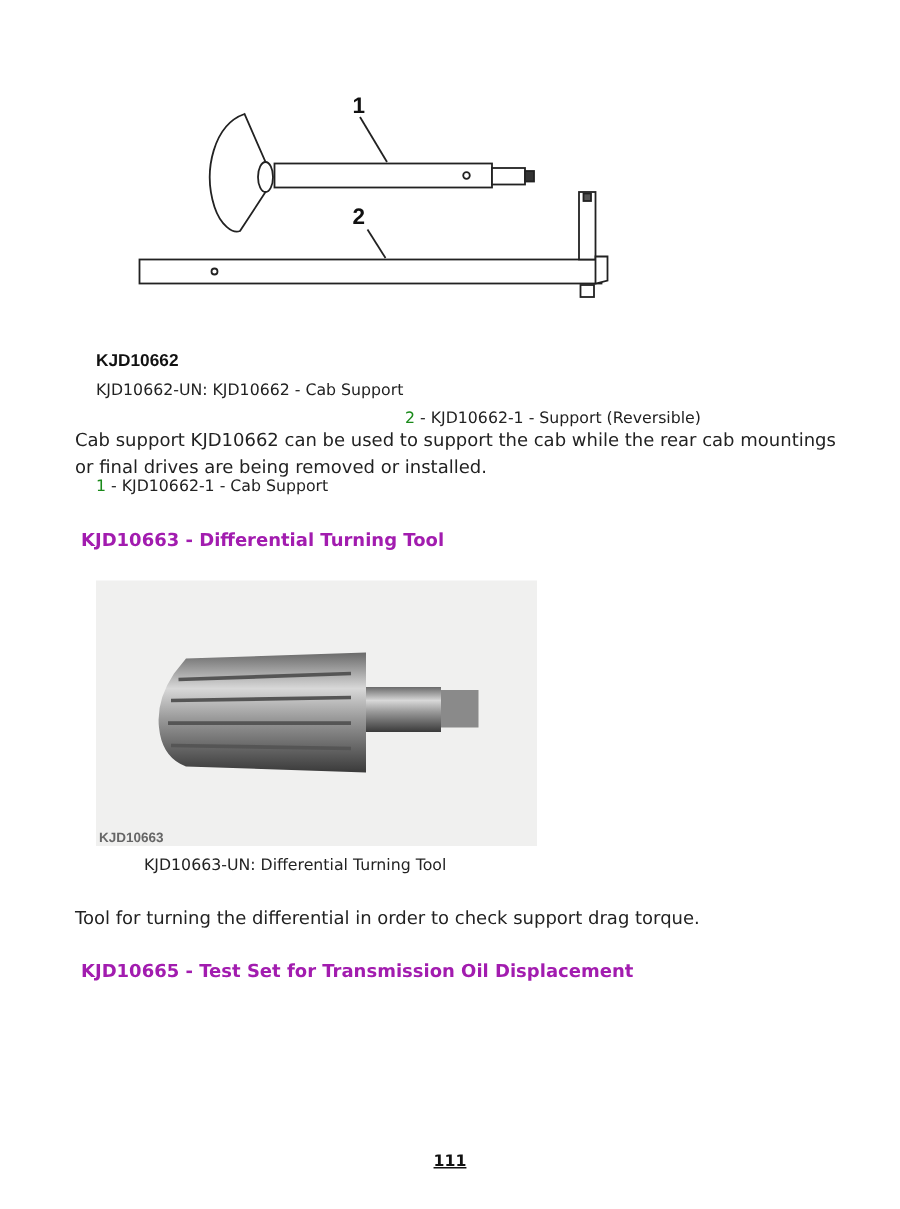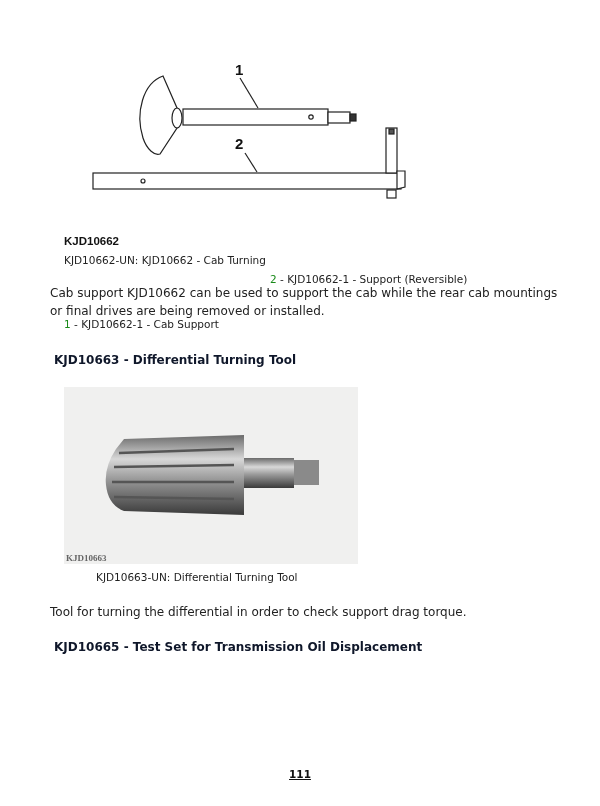--- a/index.html
+++ b/index.html
@@ -8,24 +8,24 @@
   .abs { position:absolute; }
   #fig1 { left:85px; top:58px; width:330px; height:148px; }
   .fig-id { left:64px; top:235px; font-family:"Liberation Sans", sans-serif; font-weight:bold; font-size:11.5px; color:#111; }
   .caption { font-size:10.5px; color:#222; }
   .cap1 { left:64px; top:254px; }
   .leg1 { left:64px; top:273px;margin-top:45px; }
   .leg2 { left:270px; top:273px;text-align:right; }
   .num { color:#1a8a1a; }
   .para { font-size:12px; line-height:18px; color:#222; }
   .p1 { left:50px; top:284px; width:510px; }
-  .h { font-size:12px; font-weight:bold; color:#0f172a; }
+  .h { font-size:12px; font-weight:bold; color:#a21caf; }
   .h1 { left:54px; top:353px; }
   #photo { left:64px; top:387px; width:294px; height:177px; background:#f0f0ef; }
-  .photo-id { left:66px; top:553px; font-family:Liberation Serif, serif; font-weight:bold; font-size:9px; color:#666; }
+  .photo-id { left:66px; top:553px; font-family:Liberation Sans, sans-serif; font-weight:bold; font-size:9px; color:#666; }
   .cap2 { left:64px; top:571px;margin-left:32px; }
   .p2 { left:50px; top:603px; }
   .h2 { left:54px; top:640px;text-align:right; }
   .page-num { left:0; width:600px; top:768px; text-align:center; font-size:10.5px; font-weight:bold; color:#111;text-decoration:underline; }
 </style>
 </head>
 <body>
 
 <svg id="fig1" class="abs" viewBox="0 0 330 148">
   <g fill="#fff" stroke="#222" stroke-width="1.2">
@@ -46,21 +46,21 @@
     <rect x="302" y="132" width="9" height="8"></rect>
 
     <line x1="155" y1="20" x2="173" y2="50" fill="none"></line>
     <line x1="160" y1="95" x2="172" y2="114" fill="none"></line>
   </g>
   <text x="150" y="17" font-family="Liberation Sans, sans-serif" font-weight="bold" font-size="15" fill="#111">1</text>
   <text x="150" y="91" font-family="Liberation Sans, sans-serif" font-weight="bold" font-size="15" fill="#111">2</text>
 </svg>
 
 <div class="abs fig-id">KJD10662</div>
-<div class="abs caption cap1">KJD10662-UN: KJD10662 - Cab Turning</div>
+<div class="abs caption cap1">KJD10662-UN: KJD10662 - Cab Support</div>
 <div class="abs caption leg1"><span class="num">1</span><span> - KJD10662-1 - Cab Support</span></div>
 <div class="abs caption leg2"><span class="num">2</span><span> - KJD10662-1 - Support (Reversible)</span></div>
 
 <div class="abs para p1">Cab support KJD10662 can be used to support the cab while the rear cab mountings or final drives are being removed or installed.</div>
 <div class="abs h h1">KJD10663 - Differential Turning Tool</div>
 
 <div id="photo" class="abs">
   <svg width="294" height="177" viewBox="0 0 294 177">
     <defs>
       <linearGradient id="metal" x1="0" y1="0" x2="0" y2="1">

